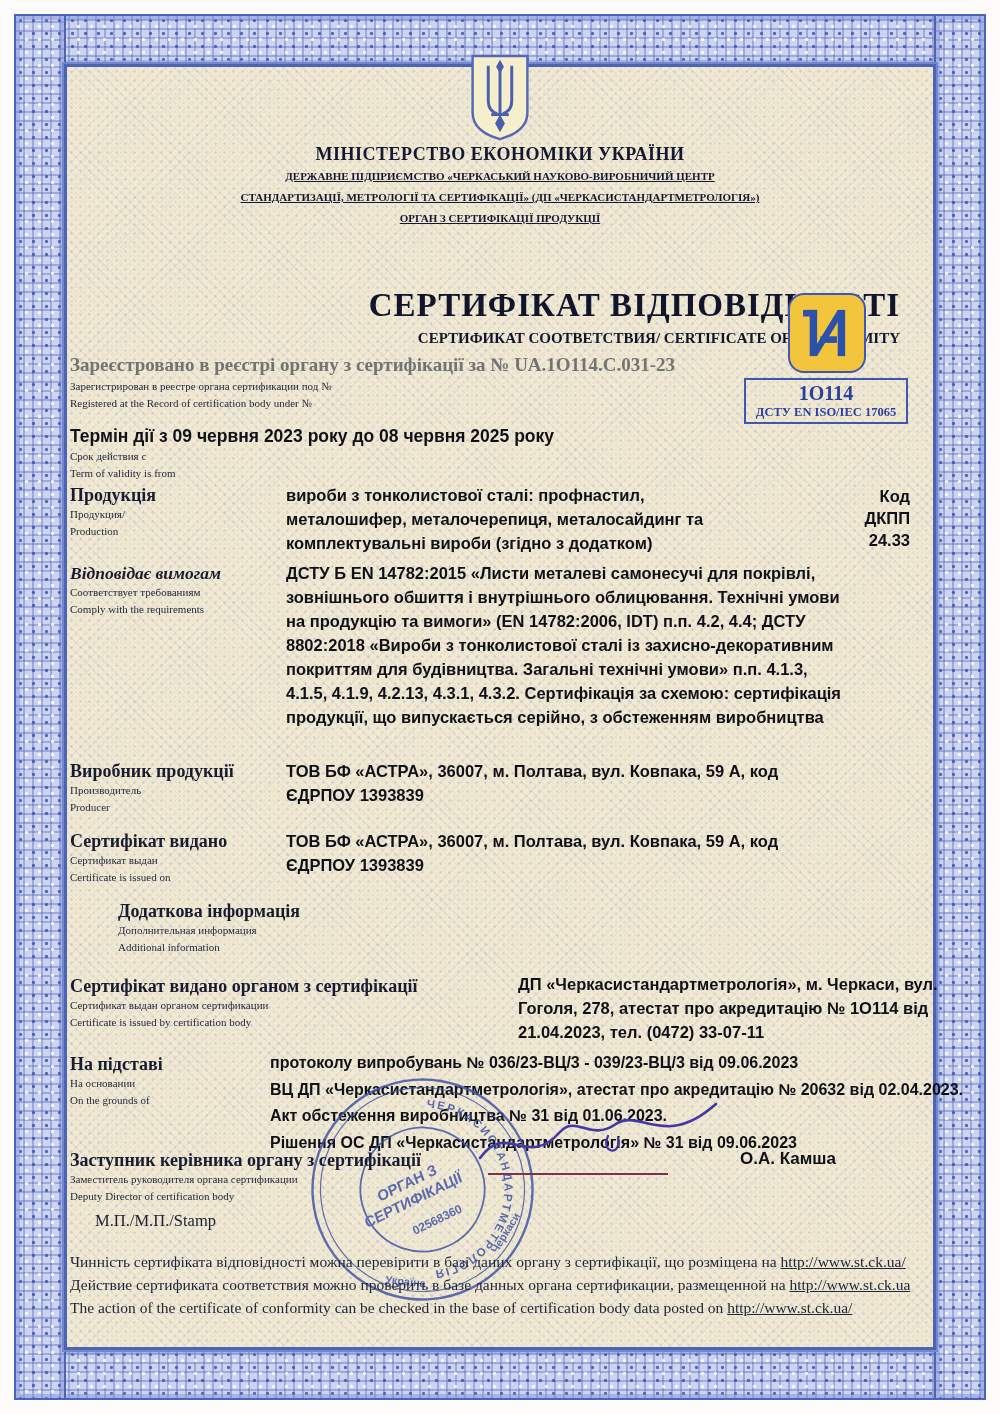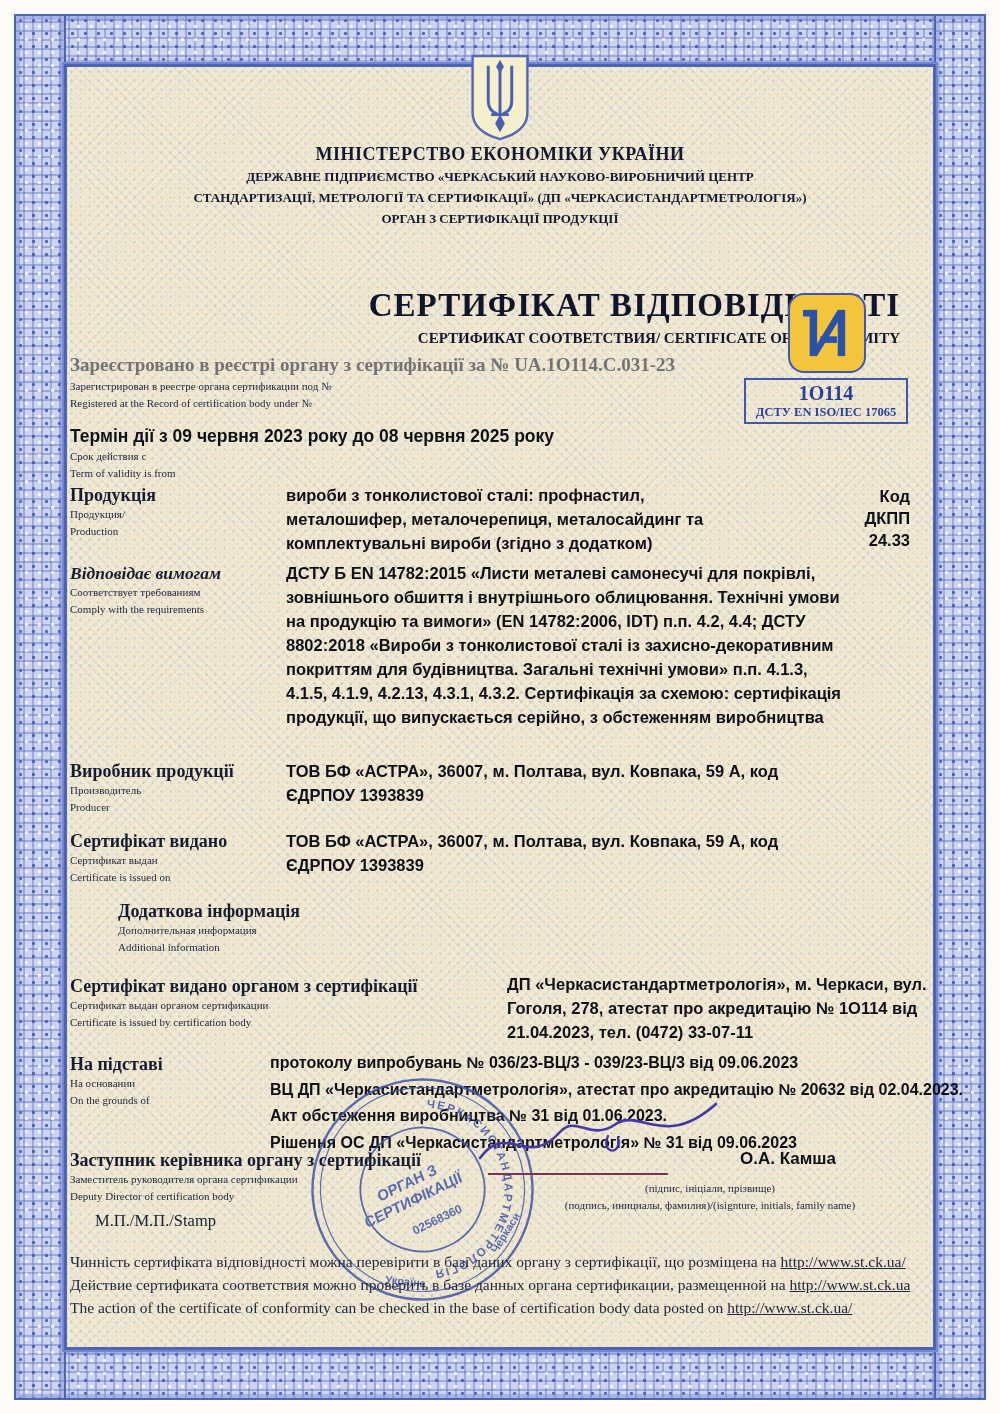--- a/index.html
+++ b/index.html
@@ -32,21 +32,21 @@
       radial-gradient(rgba(225,150,175,.22) 1px, transparent 1.5px),
       repeating-linear-gradient(45deg, rgba(160,175,220,.15) 0 1px, transparent 1px 7px),
       repeating-linear-gradient(135deg, rgba(160,175,220,.15) 0 1px, transparent 1px 7px);
     background-size:9px 9px,9px 9px,auto,auto;
     background-position:0 0,4.5px 4.5px,0 0,0 0;
     border:1px solid #4d63b4;outline:2px solid #7487cc;outline-offset:2px;
   }
   .abs{position:absolute;}
   .hdr{left:66px;width:868px;top:142px;text-align:center;font-weight:bold;color:#141830;}
   .hdr .h1{font-size:18px;line-height:24px;letter-spacing:.5px;}
-  .hdr .h2{font-size:13px;line-height:21px;}
+  .hdr .h2{font-size:11px;line-height:21px;text-decoration:underline;}
   .title-wrap{left:80px;width:820px;top:287px;text-align:right;color:#11152b;}
   .title-main{font-size:33px;line-height:36px;font-weight:bold;letter-spacing:1px;}
   .title-sub{font-size:15px;line-height:20px;font-weight:bold;margin-top:5px;}
   .logo-box{
     left:788px;top:293px;width:78px;height:80px;background:#f2c53d;
     border:2px solid #3f57b0;border-radius:16px;display:flex;align-items:center;justify-content:center;
     box-sizing:border-box;
   }
   .accr-box{
     left:744px;top:378px;width:164px;height:46px;border:2px solid #3f57b0;
@@ -174,21 +174,21 @@
     <div class="ua">Додаткова інформація</div>
     <div class="sub">Дополнительная информация</div>
     <div class="sub">Additional information</div>
   </div>
 
   <div class="abs lbl" style="top:976px;width:460px;">
     <div class="ua">Сертифікат видано органом з сертифікації</div>
     <div class="sub">Сертификат выдан органом сертификации</div>
     <div class="sub">Certificate is issued by certification body</div>
   </div>
-  <div class="abs val" style="left:507px;top:972px;width:425px;">ДП «Черкасистандартметрологія», м. Черкаси, вул. Гоголя, 278, атестат про акредитацію № 1О114 від 21.04.2023, тел. (0472) 33-07-11</div>
+  <div class="abs val" style="left:518px;top:972px;width:425px;">ДП «Черкасистандартметрологія», м. Черкаси, вул. Гоголя, 278, атестат про акредитацію № 1О114 від 21.04.2023, тел. (0472) 33-07-11</div>
 
   <div class="abs lbl" style="top:1054px;">
     <div class="ua">На підставі</div>
     <div class="sub">На основании</div>
     <div class="sub">On the grounds of</div>
   </div>
   <div class="abs val" style="left:270px;top:1050px;width:670px;">
     <div class="grounds-item">протоколу випробувань № 036/23-ВЦ/3 - 039/23-ВЦ/3 від 09.06.2023</div>
     <div class="grounds-item">ВЦ ДП «Черкасистандартметрологія», атестат про акредитацію № 20632 від 02.04.2023.</div>
     <div class="grounds-item">Акт обстеження виробництва № 31 від 01.06.2023.</div>
@@ -226,23 +226,19 @@
   </div>
 
   <div class="abs sig-svg">
     <svg width="260" height="84" viewBox="0 0 260 84">
       <path d="M12 62 C 40 24, 58 74, 92 36 C 108 18, 122 46, 148 28 C 172 12, 196 54, 248 8" fill="none" stroke="#4338a5" stroke-width="2.6" stroke-linecap="round"></path>
       <path d="M140 40 c -8 18 14 20 10 2" fill="none" stroke="#4338a5" stroke-width="2.2" stroke-linecap="round"></path>
     </svg>
   </div>
   <div class="abs sig-underline"></div>
   <div class="abs sig-name">О.А. Камша</div>
-  <div class="abs sig-cap">
-    <div class="sub">(підпис, ініціали, прізвище)</div>
-    <div class="sub">(подпись, инициалы, фамилия)/(isignture, initials, family name)</div>
-  </div>
 
   <div class="abs footer">
     <div><span>Чинність сертифіката відповідності можна перевірити в базі даних органу з сертифікації, що розміщена на </span><span class="url">http://www.st.ck.ua/</span></div>
     <div><span>Действие сертификата соответствия можно проверить в базе данных органа сертификации, размещенной на </span><span class="url">http://www.st.ck.ua</span></div>
     <div><span>The action of the certificate of conformity can be checked in the base of certification body data posted on </span><span class="url">http://www.st.ck.ua/</span></div>
   </div>
 </div>
 
 </body></html>

